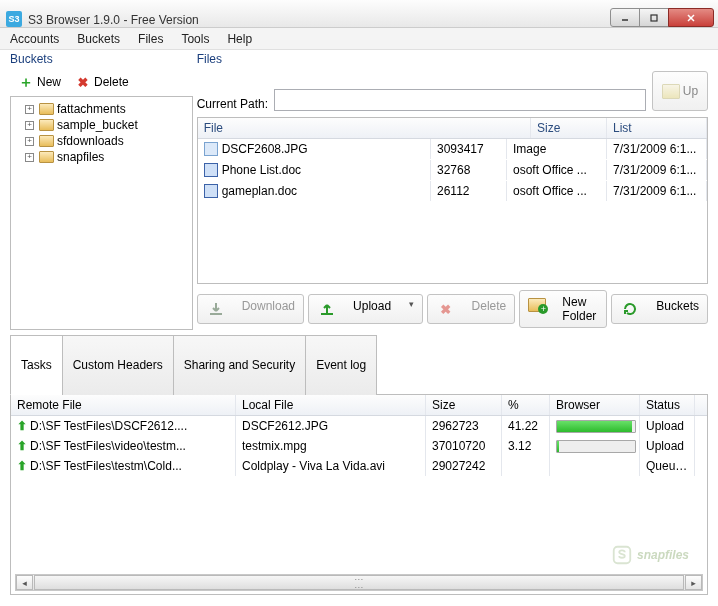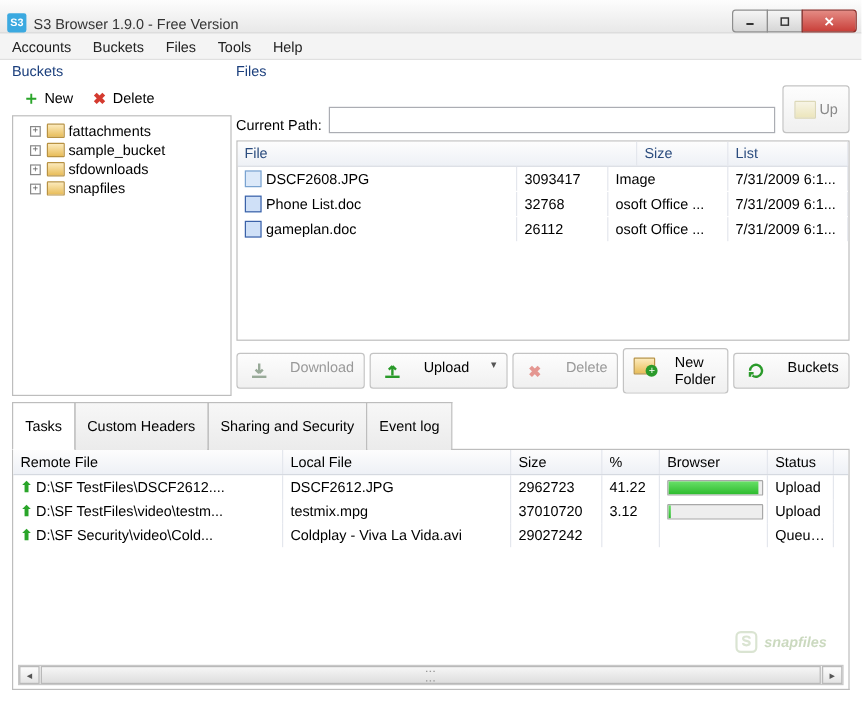--- a/index.html
+++ b/index.html
@@ -55,21 +55,21 @@
 
 .file-toolbar { display: flex; align-items: center; gap: 4px; padding: 6px 0 2px 0; }
 .fbtn { display: flex; align-items: flex-start; gap: 16px; padding: 4px 8px; border: 1px solid #c3c3c3; background: linear-gradient(#fdfdfd,#f0f0f0); border-radius: 3px; cursor: default; }
 .fbtn.disabled { color: #999; }
 .fbtn .ico { width: 20px; height: 20px; display:flex;align-items:center;justify-content:center; }
 .drop-arrow { font-size: 9px; color:#555; margin-left: 2px; }
 
 
 .tabs-area { padding: 4px 10px 8px 10px; }
 .tab-row { display: flex; border-bottom: 1px solid #bdbdbd; }
-.tab { padding: 12px 10px; border: 1px solid #bdbdbd; border-bottom: none; margin-right: -1px; background: linear-gradient(#f7f7f7,#ebebeb); position: relative; top: 1px; cursor: default;}
+.tab { padding: 22px 10px; border: 1px solid #bdbdbd; border-bottom: none; margin-right: -1px; background: linear-gradient(#f7f7f7,#ebebeb); position: relative; top: 1px; cursor: default;}
 .tab.active { background: #fff; border-bottom: 1px solid #fff; }
 
 .task-table { border: 1px solid #bdbdbd; border-top: none; background: #fff; height: 200px; position: relative; overflow:hidden;}
 .tt-head { display: flex; background: linear-gradient(#fdfdfd,#eef1f6); border-bottom: 1px solid #d5d9e0; }
 .tt-head > div, .tt-row > div { padding: 3px 6px; border-right: 1px solid #e4e7ed; white-space: nowrap; overflow: hidden; text-overflow: ellipsis; }
 .c-remote { width: 225px; }
 .c-local { width: 190px; }
 .c-size { width: 76px; }
 .c-pct { width: 48px; }
 .c-prog { width: 90px; }
@@ -278,21 +278,21 @@
           <div class="c-size">37010720</div>
           <div class="c-pct">3.12</div>
           <div class="c-prog">
             <div class="prog-bar">
               <div class="prog-fill" style="width:3.12%"></div>
             </div>
           </div>
           <div class="c-status">Upload</div>
         </div>
         <div class="tt-row">
-          <div class="c-remote"><span class="up-arrow">⬆</span><span>D:\SF Security\video\Cold...</span></div>
+          <div class="c-remote"><span class="up-arrow">⬆</span><span>D:\SF TestFiles\testm\Cold...</span></div>
           <div class="c-local">Coldplay - Viva La Vida.avi</div>
           <div class="c-size">29027242</div>
           <div class="c-pct"></div>
           <div class="c-prog"></div>
           <div class="c-status">Queued</div>
         </div>
       </div>
 
     <div class="watermark">
       <svg width="22" height="22" viewBox="0 0 24 24">

